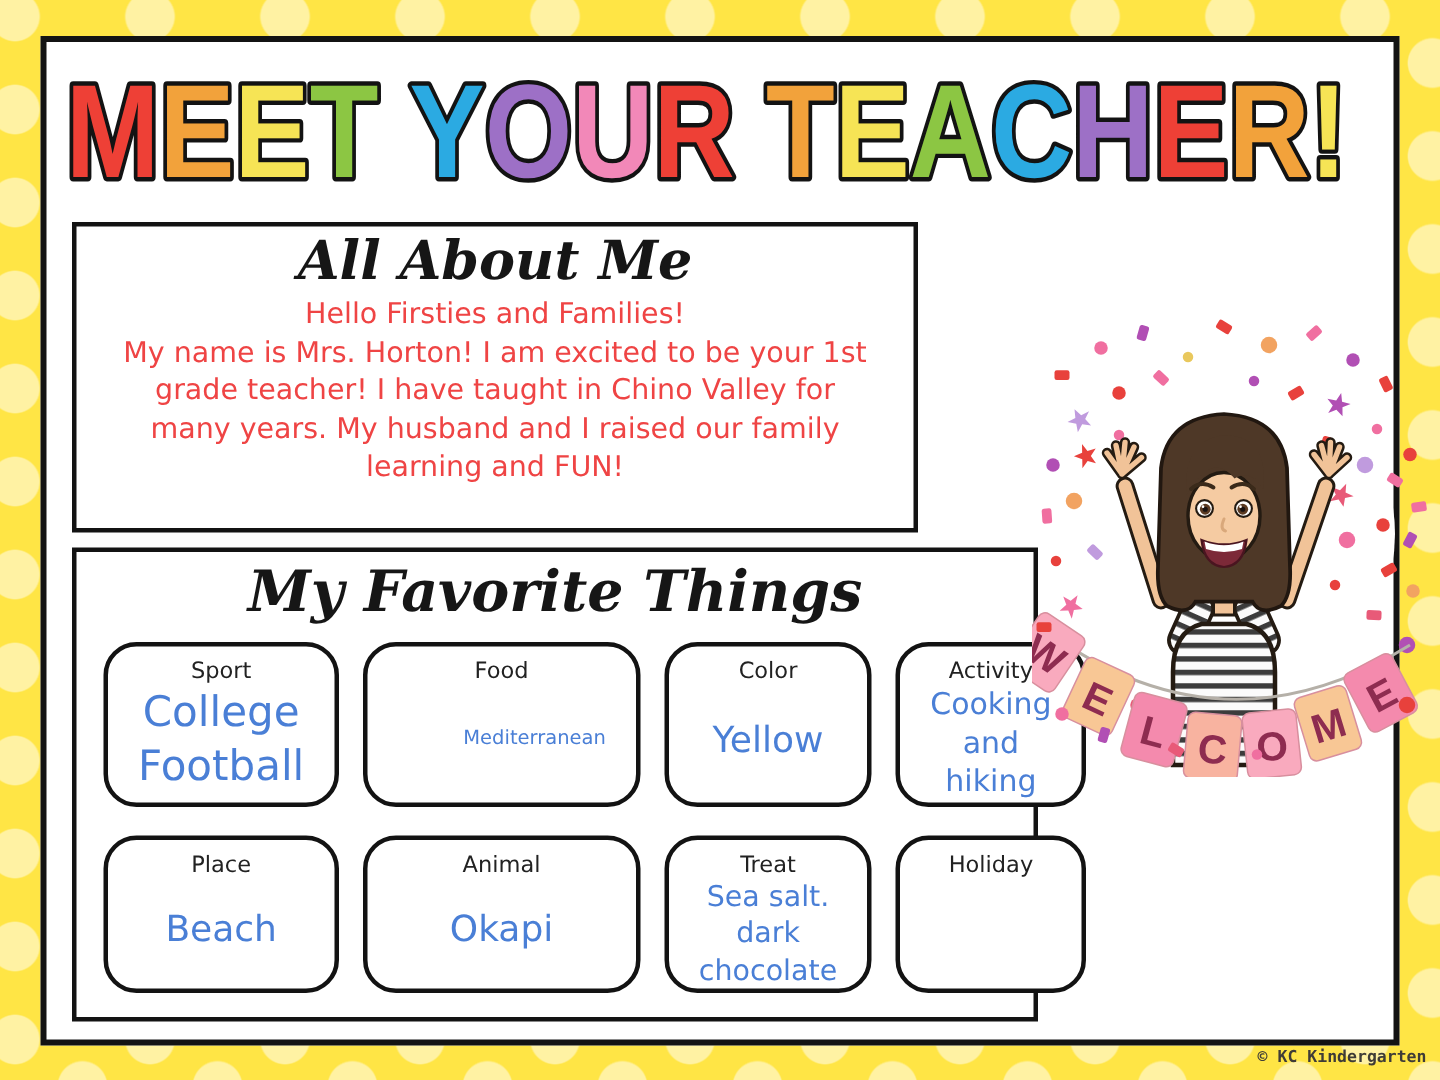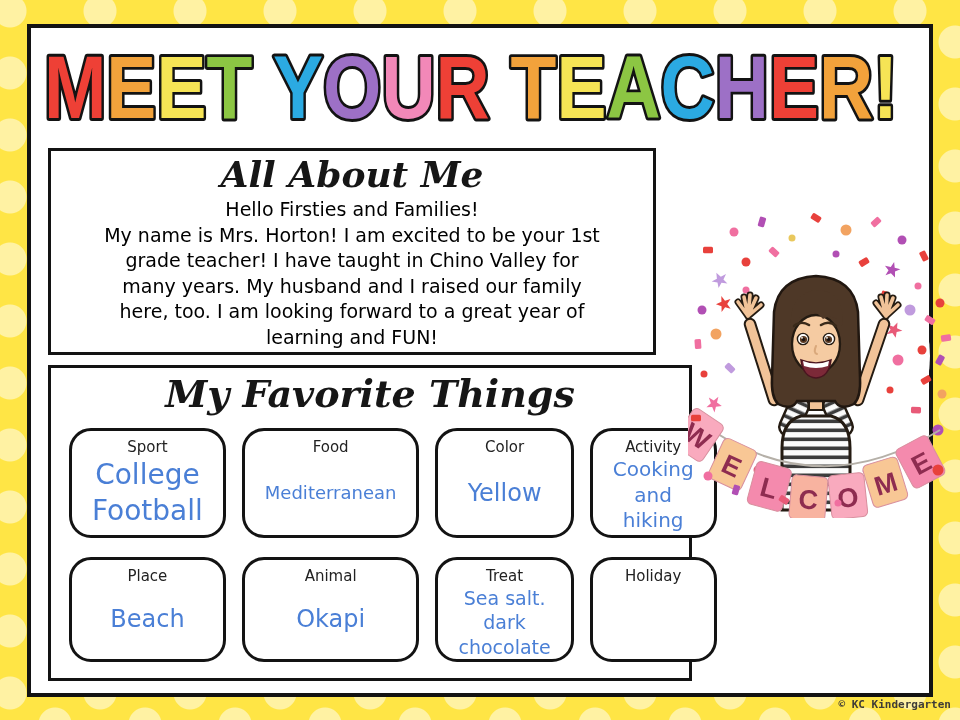--- a/index.html
+++ b/index.html
@@ -8,27 +8,27 @@
     background-image:
       radial-gradient(circle, #FFF2A3 16px, rgba(255,242,163,0) 17px),
       radial-gradient(circle, #FFF2A3 16px, rgba(255,242,163,0) 17px);
     background-size:90px 62px, 90px 62px;
     background-position:-35px -20px, 10px 11px;
     font-family:"DejaVu Sans", sans-serif;}
   .panel{position:absolute;left:27px;top:24px;width:906px;height:673px;
     box-sizing:border-box;background:#fff;border:4px solid #131313;}
   .title-wrap{position:absolute;left:0;top:12px;width:833px;text-align:center;}
   .box{position:absolute;box-sizing:border-box;background:#fff;border:3px solid #131313;}
-  .about-box{left:17px;top:120px;width:608px;height:207px;}
+  .about-box{left:17px;top:120px;width:564px;height:207px;}
   .fav-box{left:17px;top:337px;width:644px;height:316px;}
   .script-heading{font-family:"DejaVu Serif", serif;font-style:italic;font-weight:bold;
     color:#161616;text-align:center;margin:0;}
   .about-box .script-heading{font-size:36px;line-height:46px;}
   .fav-box .script-heading{font-size:38px;line-height:52px;}
-  .about-text{color:#000000;font-size:19px;line-height:25.5px;text-align:center;margin:0;}
+  .about-text{color:#ef4444;font-size:19px;line-height:25.5px;text-align:center;margin:0;}
   .card-grid{display:grid;grid-template-columns:repeat(4,1fr);
     grid-template-rows:110px 105px;column-gap:16px;row-gap:19px;margin:8px 18px 0 18px;}
   .card{box-sizing:border-box;border:3px solid #131313;border-radius:22px;background:#fff;
     display:flex;flex-direction:column;align-items:center;padding:6px 20px;}
   .card-label{color:#222;font-size:15px;line-height:20px;}
   .card-value{color:#4A7FD6;white-space:pre-line;text-align:center;line-height:1.28;
     flex:1;display:flex;align-items:center;justify-content:center;}
   .avatar-wrap{position:absolute;left:688px;top:208px;width:272px;height:310px;}
   .copyright{position:absolute;right:9px;top:698px;font-family:"DejaVu Sans Mono", monospace;
     font-weight:bold;font-size:11px;color:#3f3c37;}
@@ -45,37 +45,36 @@
       </svg>
     </div>
 
     <section class="box about-box">
       <h2 class="script-heading">All About Me</h2>
       <div class="about-text">
         <div>Hello Firsties and Families!</div>
         <div>My name is Mrs. Horton! I am excited to be your 1st</div>
         <div>grade teacher! I have taught in Chino Valley for</div>
         <div>many years. My husband and I raised our family</div>
-        <div>here, too. I am looking forward to a great year of</div>
         <div>learning and FUN!</div>
       </div>
     </section>
 
     <section class="box fav-box">
       <h2 class="script-heading">My Favorite Things</h2>
       <div class="card-grid" id="card-grid">
   <div class="card">
     <div class="card-label">Sport</div>
     <div class="card-value" style="font-size: 28px;">College
 Football</div>
   </div>
 
   <div class="card">
     <div class="card-label">Food</div>
-    <div class="card-value" style="font-size: 18px;">Mediterranean</div>
+    <div class="card-value" style="font-size: 13px; margin-left: 44px;">Mediterranean</div>
   </div>
 
   <div class="card">
     <div class="card-label">Color</div>
     <div class="card-value" style="font-size: 24px;">Yellow</div>
   </div>
 
   <div class="card">
     <div class="card-label">Activity</div>
     <div class="card-value" style="font-size: 20px;">Cooking

